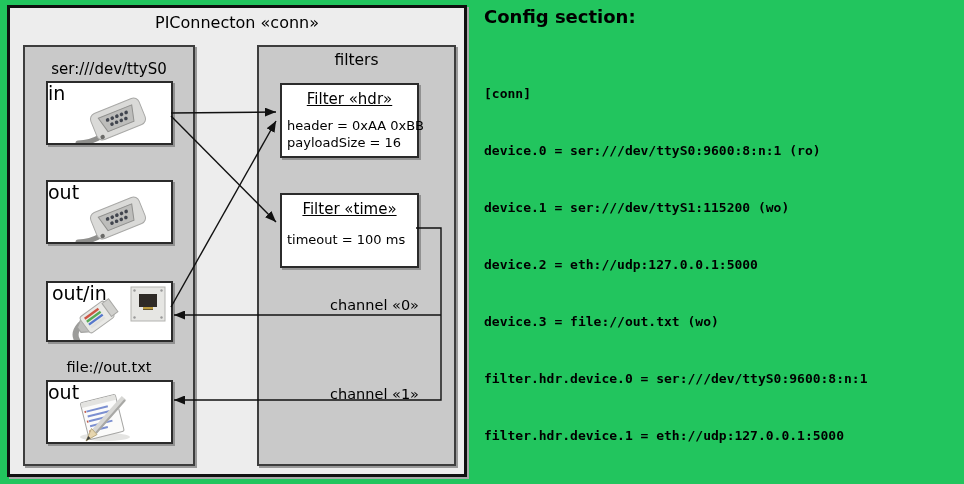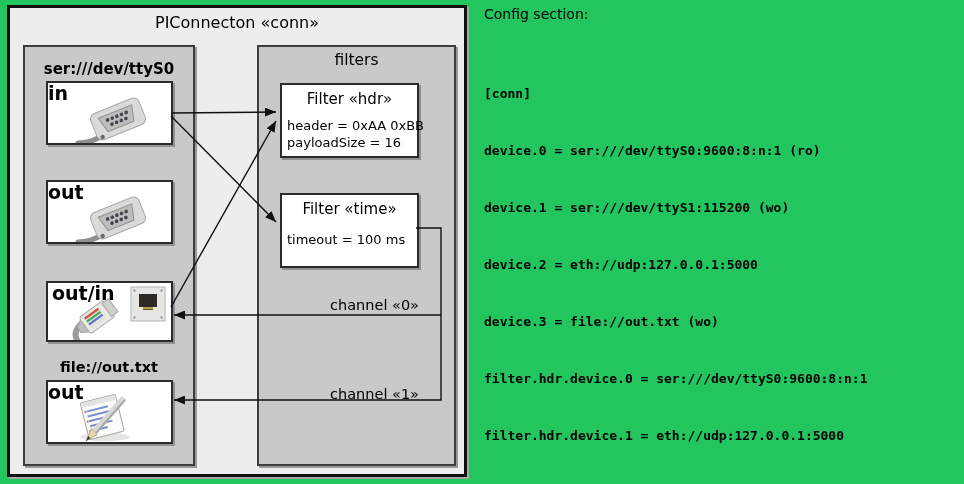--- a/index.html
+++ b/index.html
@@ -9,55 +9,55 @@
   
   .outer{position:absolute;left:7px;top:5px;width:454px;height:466px;
          background:#ededed;border:3px solid #101010;
          box-shadow:2px 2px 0 #a8a8a8;}
   .diagram-title{position:absolute;left:0;top:5px;width:100%;text-align:center;
                  font-size:16px;}
 
   
   .group{position:absolute;background:#c9c9c9;border:2px solid #3d3d3d;
          box-shadow:2px 2px 0 rgba(50,50,50,.45);}
-  .devices{left:13px;top:37px;width:168px;height:417px;font-weight:bold;}
+  .devices{left:13px;top:37px;width:168px;height:417px;}
   .filtersg{left:247px;top:37px;width:195px;height:417px;}
   .group-title{position:absolute;top:4px;left:0;width:100%;text-align:center;font-size:15.5px;}
 
   
   .dev-label{position:absolute;left:0;width:100%;text-align:center;font-size:15px;white-space:nowrap;}
   .l1{top:13px}.l2{top:113px}.l3{top:214px;font-size:13.5px}.l4{top:312px;font-size:14.5px}
   .wbox{position:absolute;left:21px;width:123px;background:#ffffff;
         border:2px solid #2b2b2b;box-shadow:2px 2px 0 rgba(40,40,40,.35);overflow:hidden;}
   .b1{top:34px;height:60px}.b2{top:133px;height:60px}.b3{top:234px;height:57px}.b4{top:333px;height:60px}
   .mode{font-size:19px;line-height:21px;text-align:left;margin-top:0;}
   .b3 .mode{position:absolute;left:4px;top:0;text-align:right;}
   .b4 .mode{padding-right:30px;}
   .ic{position:absolute;}
   .ic-serial{left:22px;top:10px;}
   .ic-jack{right:5px;top:3px;}
   .ic-plug{left:18px;top:12px;}
   .ic-pad{left:24px;top:6px;}
 
   
   .fbox{position:absolute;left:21px;width:135px;height:71px;background:#fff;
-        border:2px solid #2b2b2b;box-shadow:2px 2px 0 rgba(40,40,40,.35);}
+        border:2px solid #2b2b2b;box-shadow:2px 2px 0 rgba(40,40,40,.35);text-decoration:underline;}
   .f1{top:36px}.f2{top:146px}
   .ftitle{margin-top:5px;text-align:center;font-size:15px;}
   .fprop{position:absolute;left:5px;font-size:13px;white-space:nowrap;}
   .f1 .p1{top:33px}.f1 .p2{top:50px}.f2 .p1{top:37px}
   .chan{position:absolute;left:0;width:160px;text-align:right;font-size:14.5px;}
   .c0{top:250px}.c1{top:339px}
 
   
   .arrows{position:absolute;left:0;top:0;width:964px;height:484px;pointer-events:none;}
 
   
   .config{position:absolute;left:484px;top:6px;width:478px;}
-  .config-heading{font-family:"DejaVu Sans",sans-serif;font-weight:normal;font-size:14px;}
+  .config-heading{font-family:"DejaVu Sans",sans-serif;font-weight:bold;font-size:18px;}
   .config-lines{position:absolute;left:0;top:40px;
                 font-family:"DejaVu Sans Mono",monospace;font-weight:bold;
                 font-size:13px;line-height:19px;white-space:pre;}
   .cline{height:19px;}
 </style>
 </head>
 <body>
 
 <div id="canvas">
 

